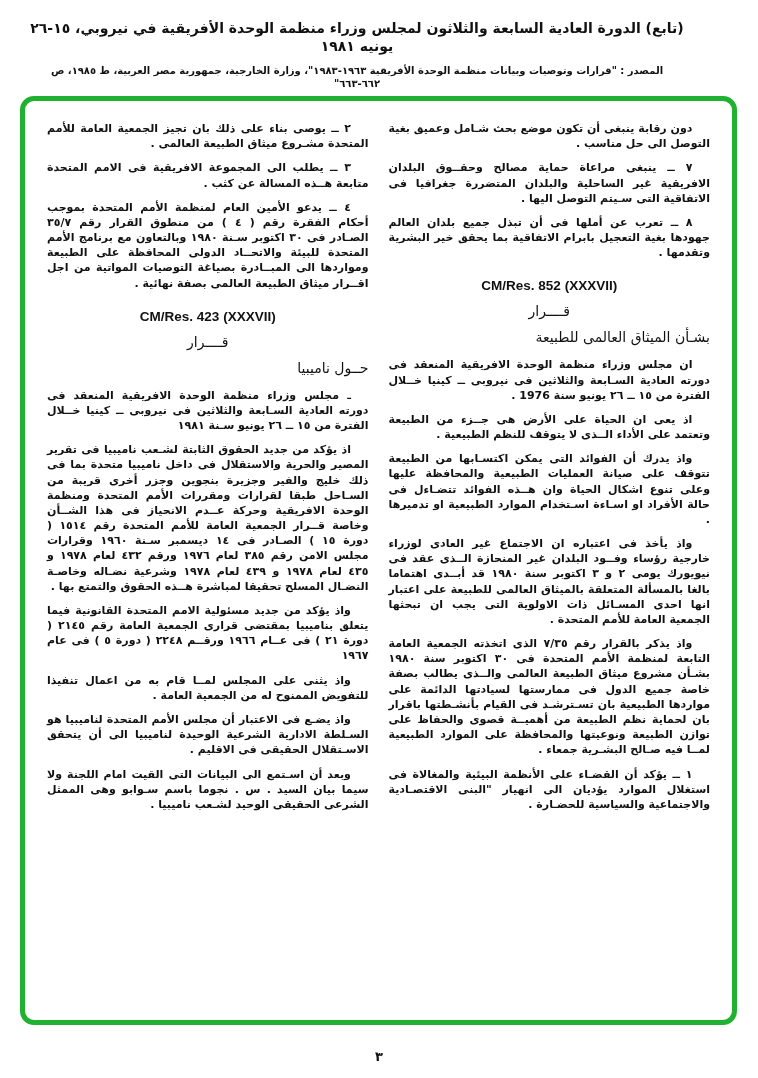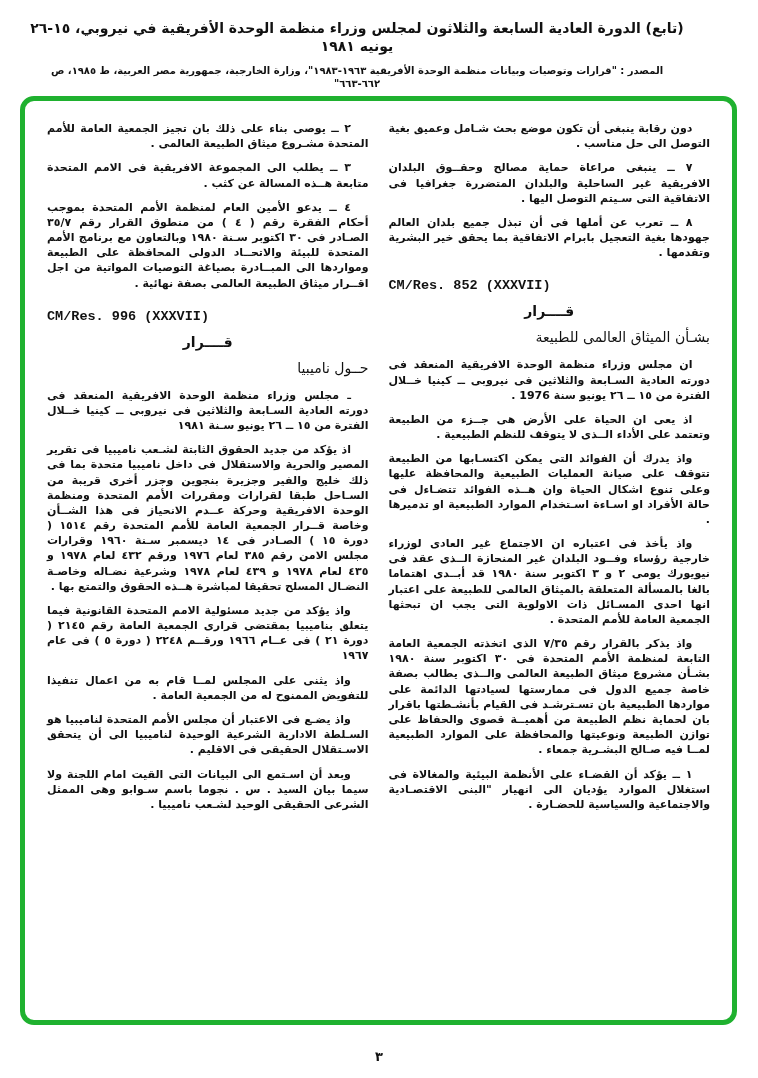--- a/index.html
+++ b/index.html
@@ -24,26 +24,26 @@
   .columns{display:flex;direction:rtl;gap:20px;height:100%;}
   .col{flex:1;min-width:0;}
 
   
   .body-par{
     margin:0 0 9px 0;direction:rtl;text-align:justify;
     font-size:11px;line-height:1.38;text-indent:1.6em;
     font-weight:bold;
   }
   .res-label{
-    direction:ltr;text-align:left;
-    font-family:Liberation Mono, monospace;font-weight:bold;font-size:13.5px;
+    direction:ltr;text-align:center;
+    font-family:Liberation Sans, sans-serif;font-weight:bold;font-size:13.5px;
     margin:18px 0 10px 0;
   }
   .heading{
-    direction:rtl;text-align:center;font-weight:bold;font-size:14px;
+    direction:rtl;text-align:center;font-weight:normal;font-size:14px;
     margin:6px 0 10px 0;letter-spacing:1px;
   }
   .subheading{
     direction:rtl;text-align:right;font-weight:normal;font-size:14px;
     margin:0 0 12px 0;
   }
 
   
   .page-number{
     position:absolute;left:0;bottom:14px;width:758px;text-align:center;
@@ -75,21 +75,21 @@
         <p class="body-par">واذ يدرك أن الفوائد التى يمكن اكتسـابها من الطبيعة تتوقف على صيانة العمليات الطبيعية والمحافظة عليها وعلى تنوع اشكال الحياة وان هــذه الفوائد تتضـاءل فى حالة الأفراد او اسـاءة اسـتخدام الموارد الطبيعية او تدميرها .</p>
         <p class="body-par">واذ يأخذ فى اعتباره ان الاجتماع غير العادى لوزراء خارجية رؤساء وفــود البلدان غير المنحازة الــذى عقد فى نيويورك يومى ٢ و ٣ اكتوبر سنة ١٩٨٠ قد أبــدى اهتماما بالغا بالمسألة المتعلقة بالميثاق العالمى للطبيعة على اعتبار انها احدى المسـائل ذات الاولوية التى يجب ان تبحثها الجمعية العامة للأمم المتحدة .</p>
         <p class="body-par">واذ يذكر بالقرار رقم ٧/٣٥ الذى اتخذته الجمعية العامة التابعة لمنظمة الأمم المتحدة فى ٣٠ اكتوبر سنة ١٩٨٠ بشـأن مشروع ميثاق الطبيعة العالمى والــذى يطالب بصفة خاصة جميع الدول فى ممارستها لسيادتها الدائمة على مواردها الطبيعية بان تسـترشـد فى القيام بأنشـطتها باقرار بان لحماية نظم الطبيعة من أهميــة قصوى والحفاظ على توازن الطبيعة ونوعيتها والمحافظة على الموارد الطبيعية لمــا فيه صـالح البشـرية جمعاء .</p>
         <p class="body-par">١ ــ يؤكد أن القضـاء على الأنظمة البيئية والمغالاة فى استغلال الموارد يؤديان الى انهيار "البنى الاقتصـادية والاجتماعية والسياسية للحضـارة .</p>
       </div>
 
       <div class="col">
         <p class="body-par">٢ ــ يوصى بناء على ذلك بان تجيز الجمعية العامة للأمم المتحدة مشـروع ميثاق الطبيعة العالمى .</p>
         <p class="body-par">٣ ــ يطلب الى المجموعة الافريقية فى الامم المتحدة متابعة هــذه المسالة عن كثب .</p>
         <p class="body-par">٤ ــ يدعو الأمين العام لمنظمة الأمم المتحدة بموجب أحكام الفقرة رقم ( ٤ ) من منطوق القرار رقم ٣٥/٧ الصـادر فى ٣٠ اكتوبر سـنة ١٩٨٠ وبالتعاون مع برنامج الأمم المتحدة للبيئة والاتحــاد الدولى المحافظة على الطبيعة ومواردها الى المبــادرة بصياغة التوصيات المواتية من اجل اقــرار ميثاق الطبيعة العالمى بصفة نهائية .</p>
-        <p class="res-label">CM/Res. 996 (XXXVII)</p>
+        <p class="res-label">CM/Res. 423 (XXXVII)</p>
         <p class="heading">قــــرار</p>
         <p class="subheading">حــول ناميبيا</p>
         <p class="body-par">ـ مجلس وزراء منظمة الوحدة الافريقية المنعقد فى دورته العادية السـابعة والثلاثين فى نيروبى ــ كينيا خــلال الفترة من ١٥ ــ ٢٦ يونيو سـنة ١٩٨١</p>
         <p class="body-par">اذ يؤكد من جديد الحقوق الثابتة لشـعب ناميبيا فى تقرير المصير والحرية والاستقلال فى داخل ناميبيا متحدة بما فى ذلك خليج والفير وجزيرة بنجوين وجزر أخرى قريبة من السـاحل طبقا لقرارات ومقررات الأمم المتحدة ومنظمة الوحدة الافريقية وحركة عــدم الانحياز فى هذا الشــأن وخاصة قــرار الجمعية العامة للأمم المتحدة رقم ١٥١٤ ( دورة ١٥ ) الصـادر فى ١٤ ديسمبر سـنة ١٩٦٠ وقرارات مجلس الامن رقم ٣٨٥ لعام ١٩٧٦ ورقم ٤٣٢ لعام ١٩٧٨ و ٤٣٥ لعام ١٩٧٨ و ٤٣٩ لعام ١٩٧٨ وشرعية نضـاله وخاصـة النضـال المسلح تحقيقا لمباشرة هــذه الحقوق والتمتع بها .</p>
         <p class="body-par">واذ يؤكد من جديد مسئولية الامم المتحدة القانونية فيما يتعلق بناميبيا بمقتضى قرارى الجمعية العامة رقم ٢١٤٥ ( دورة ٢١ ) فى عــام ١٩٦٦ ورقــم ٢٢٤٨ ( دورة ٥ ) فى عام ١٩٦٧</p>
         <p class="body-par">واذ يثنى على المجلس لمــا قام به من اعمال تنفيذا للتفويض الممنوح له من الجمعية العامة .</p>
         <p class="body-par">واذ يضـع فى الاعتبار أن مجلس الأمم المتحدة لناميبيا هو السـلطة الادارية الشرعية الوحيدة لناميبيا الى أن يتحقق الاسـتقلال الحقيقى فى الاقليم .</p>
         <p class="body-par">وبعد أن اسـتمع الى البيانات التى القيت امام اللجنة ولا سيما بيان السيد . س . نجوما باسم سـوابو وهى الممثل الشرعى الحقيقى الوحيد لشـعب ناميبيا .</p>
       </div>
 

